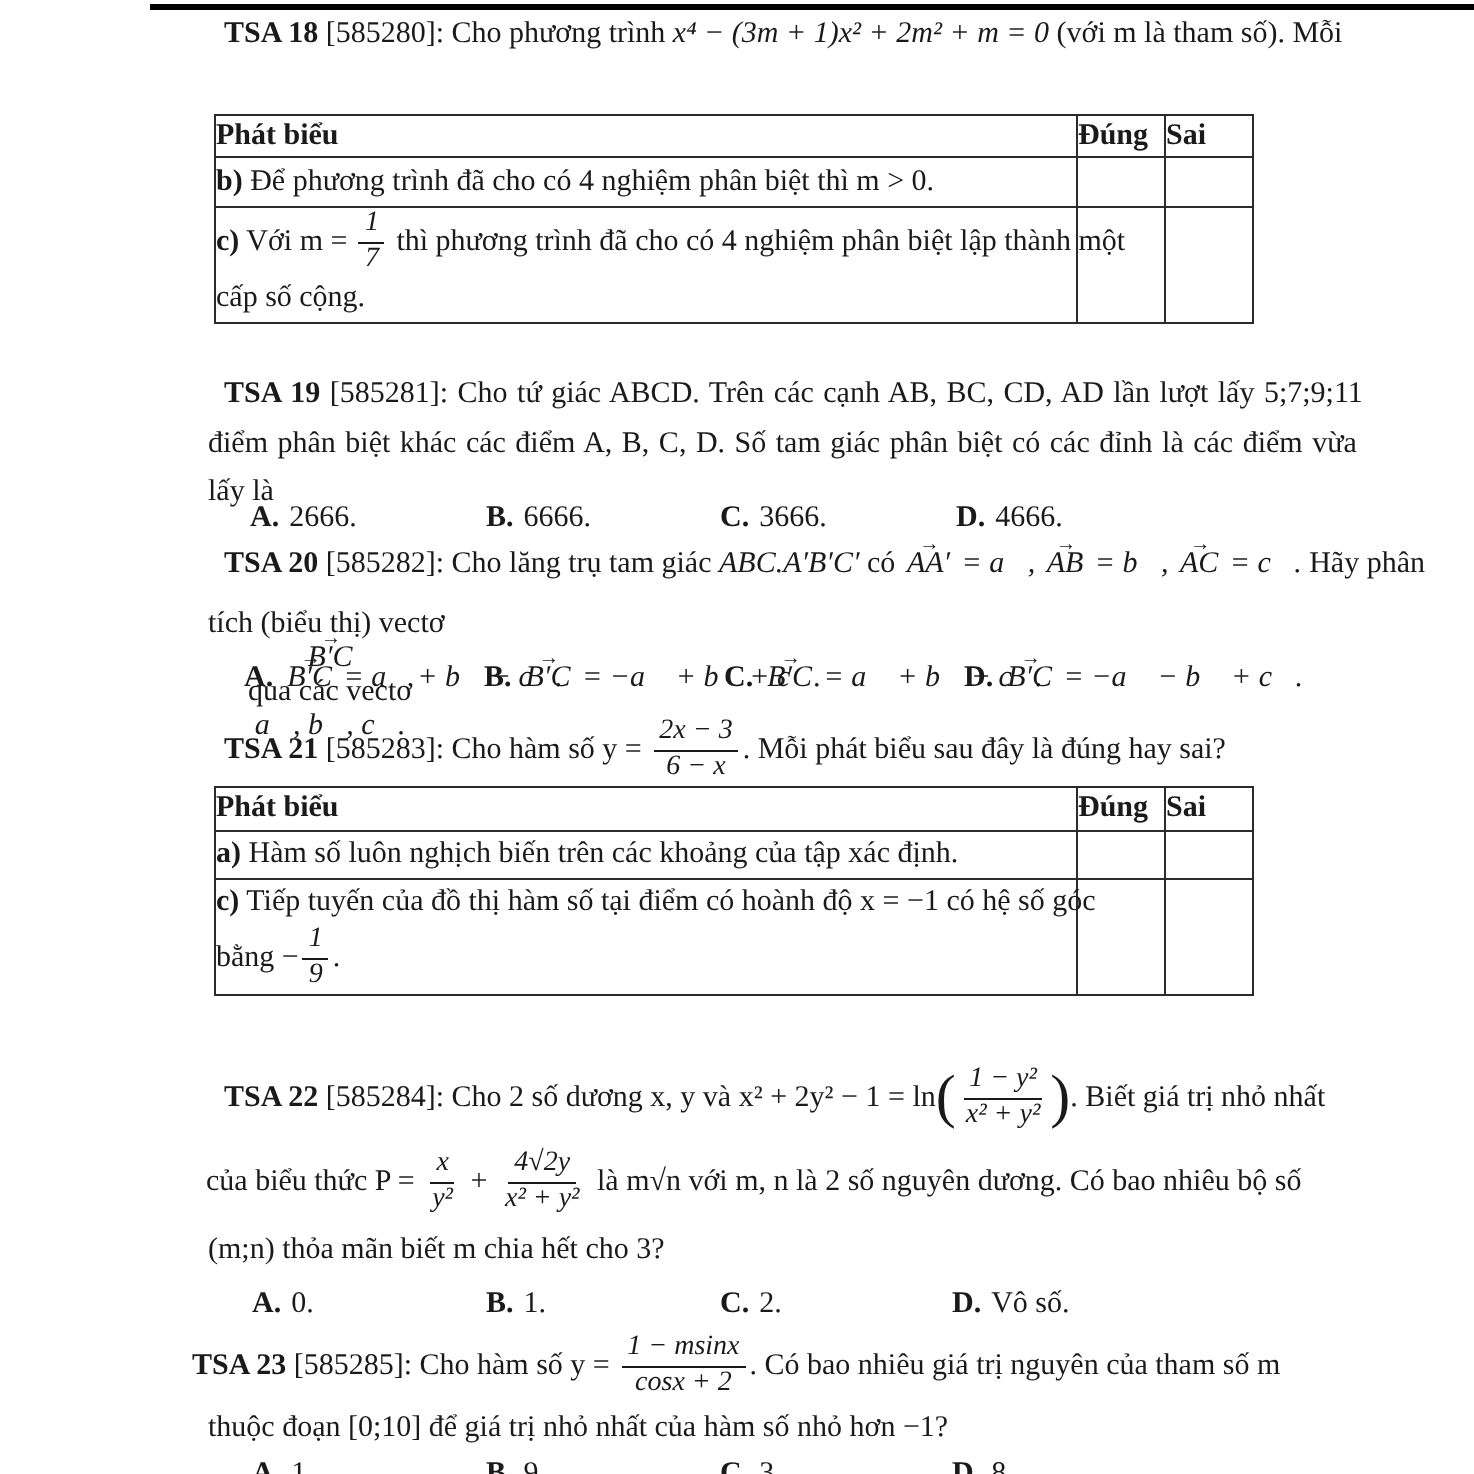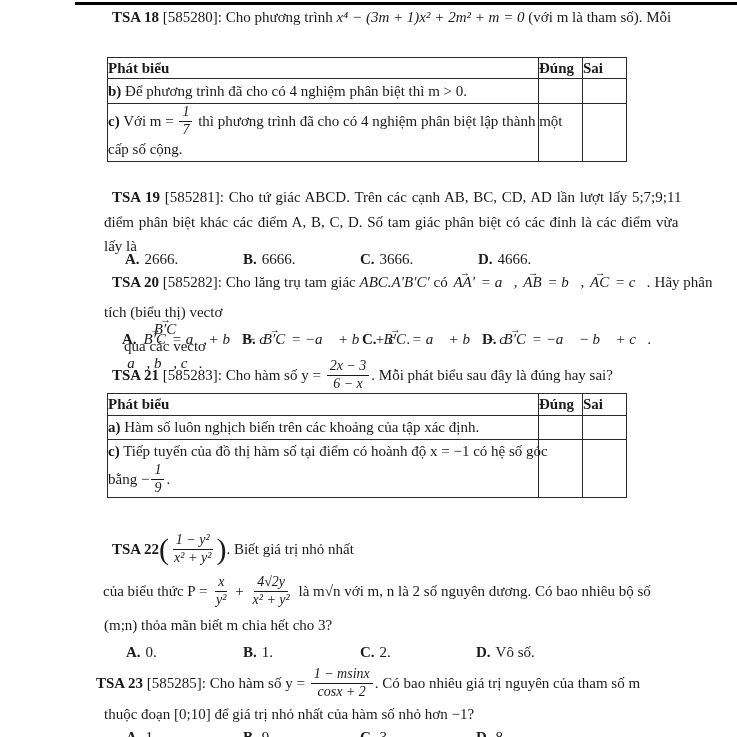--- a/index.html
+++ b/index.html
@@ -128,21 +128,21 @@
         <div class="cl"><b>c)</b><span> Tiếp tuyến của đồ thị hàm số tại điểm có hoành độ x = −1 có hệ số góc</span></div>
         <div class="cl" style="min-height:30px"><span>bằng −</span><span class="frac"><span class="num">1</span><span class="den">9</span></span><span>.</span></div>
       </td>
       <td></td>
       <td></td>
     </tr>
   </tbody>
     </table>
 
   <div class="line" style="left:112px;top:527px;height:44px;">
-    <span class="bold">TSA 22</span><span class="bigp">(</span><span class="frac"><span class="num">1 − y²</span><span class="den">x² + y²</span></span><span class="bigp">)</span><span>. Biết giá trị nhỏ nhất</span>
+    <span class="bold">TSA 22</span><span> [585284]: Cho 2 số dương x, y và x² + 2y² − 1 = ln</span><span class="bigp">(</span><span class="frac"><span class="num">1 − y²</span><span class="den">x² + y²</span></span><span class="bigp">)</span><span>. Biết giá trị nhỏ nhất</span>
   </div>
   <div class="line" style="left:103px;top:570px;height:42px;">
     <span>của biểu thức P = </span><span class="frac"><span class="num">x</span><span class="den">y²</span></span><span> + </span><span class="frac"><span class="num">4√2y</span><span class="den">x² + y²</span></span><span> là m√n với m, n là 2 số nguyên dương. Có bao nhiêu bộ số</span>
   </div>
   <div class="line" style="left:104px;top:617px;">
     <span>(m;n) thỏa mãn biết m chia hết cho 3?</span>
   </div>
   <div class="opts" style="left:126px;top:644px;">
     <span class="opt" style="width:117px"><b>A.</b><span>0.</span></span>
     <span class="opt" style="width:117px"><b>B.</b><span>1.</span></span>

